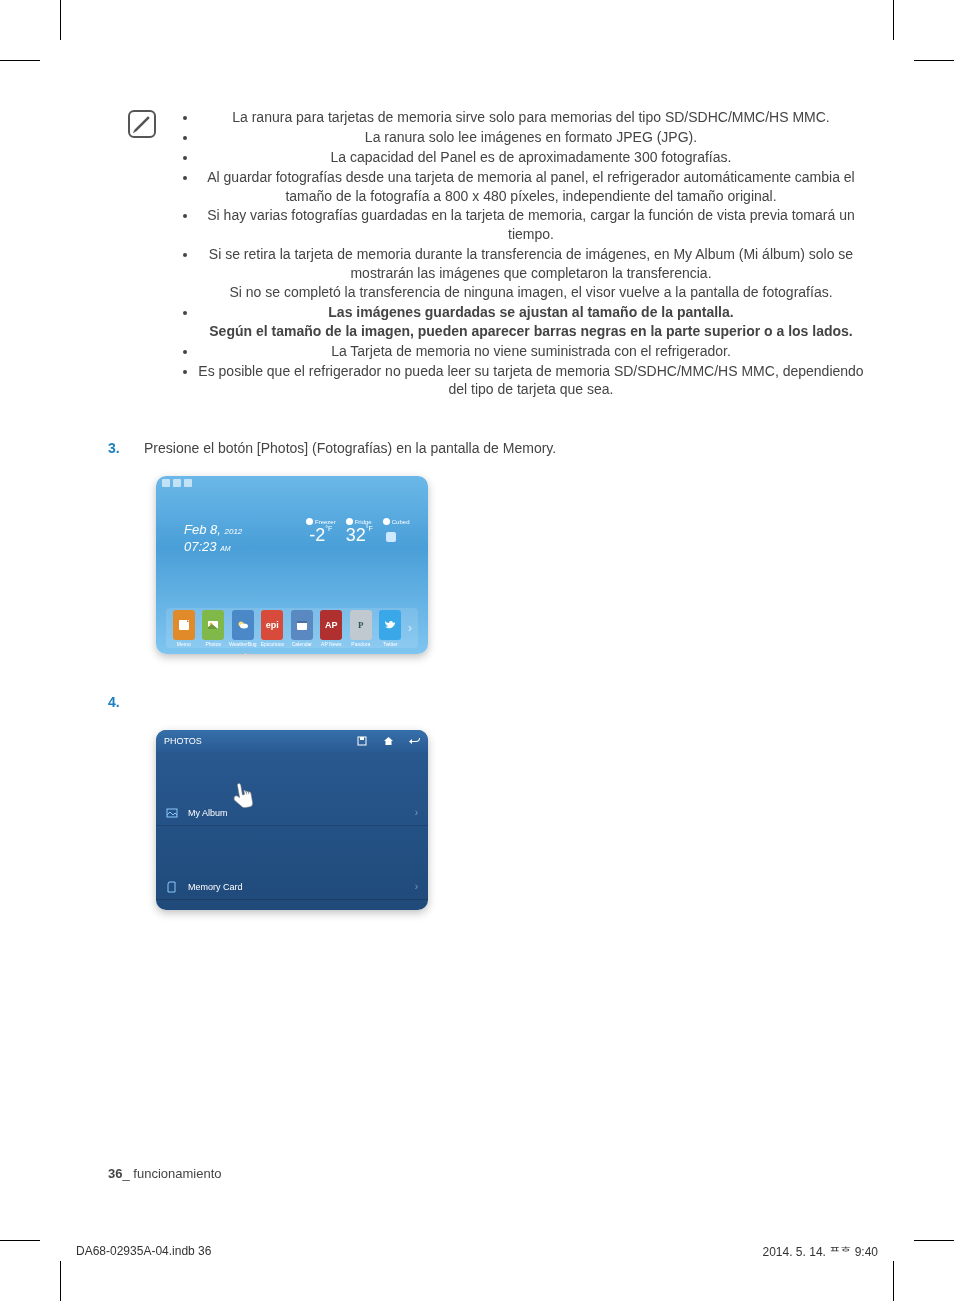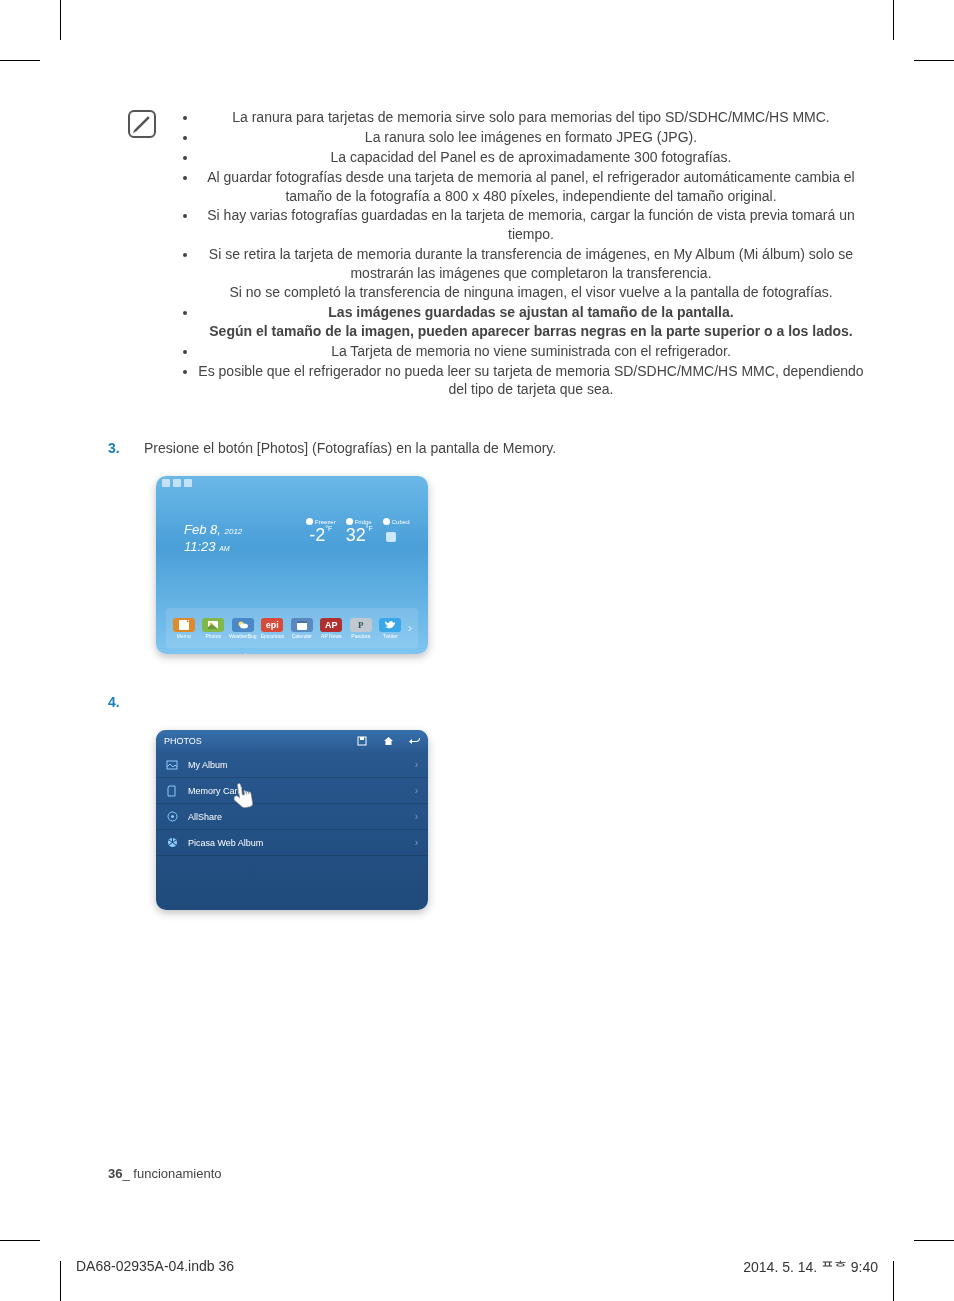--- a/index.html
+++ b/index.html
@@ -145,21 +145,21 @@
     }
     .hs-app {
       flex: 1;
       display: flex;
       flex-direction: column;
       align-items: center;
       gap: 1px;
     }
     .hs-app-icon {
       width: 22px;
-      height: 14px;
+      height: 30px;
       border-radius: 3px;
       display: flex;
       align-items: center;
       justify-content: center;
       font-size: 9px;
       font-weight: bold;
       color: #fff;
     }
     .hs-app-label {
       font-size: 5px;
@@ -200,20 +200,21 @@
     .ps-row {
       height: 26px;
       display: flex;
       align-items: center;
       padding: 0 10px;
       color: #fff;
       font-size: 9px;
       border-bottom: 1px solid rgba(0,0,0,0.15);
       position: relative;
       gap: 10px;
+      margin-top: 48px;
     }
     .ps-row-icon {
       width: 12px;
       height: 10px;
       display: flex;
       align-items: center;
       justify-content: center;
       color: #8bc9ff;
     }
     .ps-row-chev {
@@ -233,26 +234,26 @@
       position: absolute;
       bottom: 40px;
       left: 0;
       font-size: 13px;
       color: #444;
     }
     .footer-num { font-weight: bold; }
 
     .print-footer {
       position: absolute;
-      bottom: 26px;
+      bottom: 42px;
       left: 76px;
       right: 76px;
       display: flex;
       justify-content: space-between;
-      font-size: 14px;
+      font-size: 12px;
       color: #333;
     }
   </style>
 </head>
 <body>
 
 <div class="crop-marks crop-tl-h"></div>
 <div class="crop-marks crop-tl-v"></div>
 <div class="crop-marks crop-tr-h"></div>
 <div class="crop-marks crop-tr-v"></div>
@@ -295,21 +296,21 @@
       <div class="hs-status-icon"></div>
       <div class="hs-status-icon"></div>
       <div class="hs-status-icon"></div>
     </div>
     <div class="hs-datetime">
       <div class="hs-date">
         <span>Feb 8,</span>
         <span class="hs-year">2012</span>
       </div>
       <div class="hs-time">
-        <span>11:23</span>
+        <span>07:23</span>
         <span class="hs-ampm">AM</span>
       </div>
     </div>
     <div class="hs-temps">
       <div class="hs-temp-block">
         <div class="hs-temp-label">
           <span style="width:7px;height:7px;border-radius:50%;background:#fff;display:inline-block;"></span>
           <span>Freezer</span>
         </div>
         <div class="hs-temp-val">

